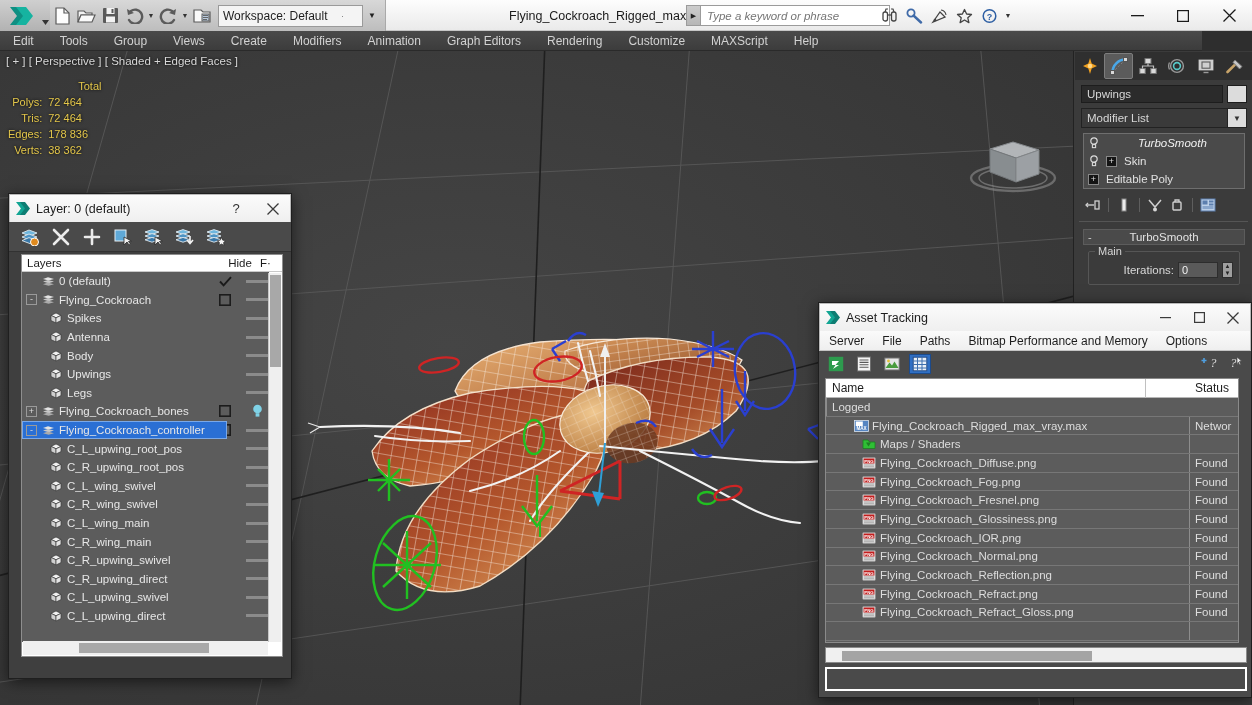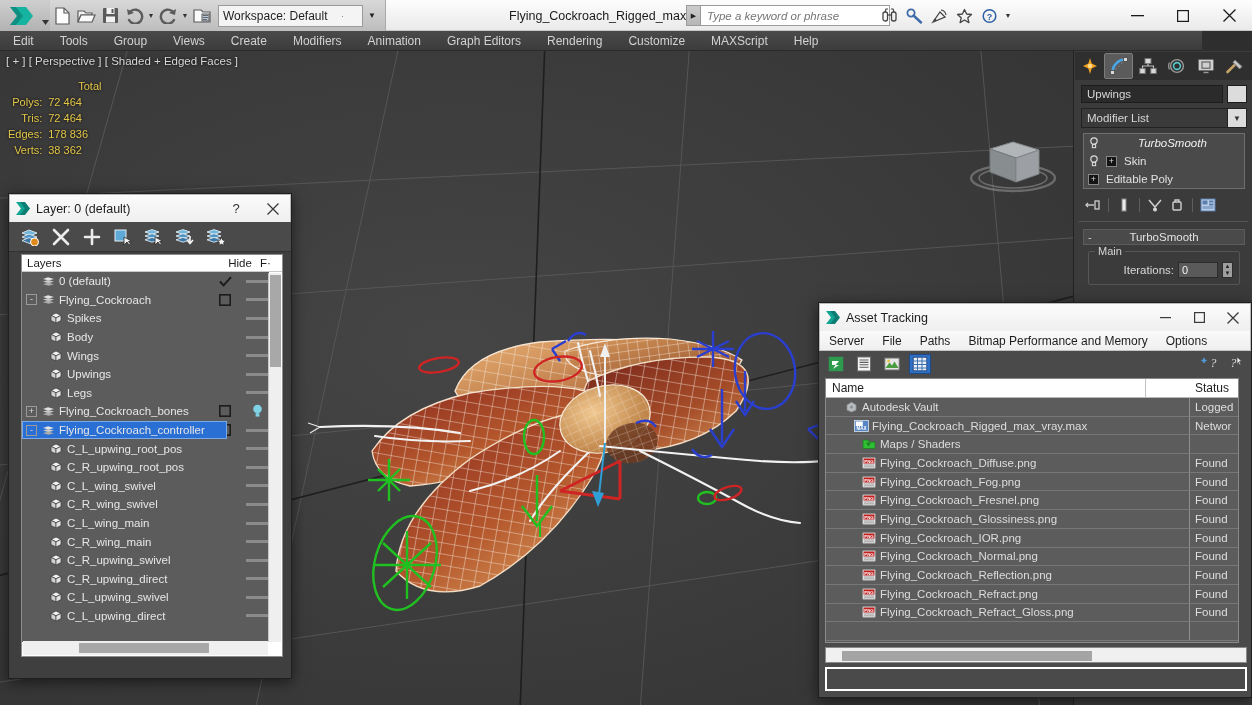--- a/index.html
+++ b/index.html
@@ -870,36 +870,36 @@
         </div>
         <div class="lrow">
           <span style="width:26px;flex:0 0 auto"></span>
           <span class="licon">
             <svg width="12" height="12" viewBox="0 0 12 12">
               <path d="M1 3.4 L6 1 L11 3.4 L6 5.8 Z" fill="#f0f0f0" stroke="#3b3b3b" stroke-width=".7"></path>
               <path d="M1 3.4 L1 8.6 L6 11 L6 5.8 Z" fill="#cfcfcf" stroke="#3b3b3b" stroke-width=".7"></path>
               <path d="M6 5.8 L6 11 L11 8.6 L11 3.4 Z" fill="#e4e4e4" stroke="#3b3b3b" stroke-width=".7"></path>
             </svg>
           </span>
-          <span class="lname">Body</span>
+          <span class="lname">Antenna</span>
           <span class="lhide"></span>
           <span class="lfr">
             <span class="dashes"></span>
           </span>
         </div>
         <div class="lrow">
           <span style="width:26px;flex:0 0 auto"></span>
           <span class="licon">
             <svg width="12" height="12" viewBox="0 0 12 12">
               <path d="M1 3.4 L6 1 L11 3.4 L6 5.8 Z" fill="#f0f0f0" stroke="#3b3b3b" stroke-width=".7"></path>
               <path d="M1 3.4 L1 8.6 L6 11 L6 5.8 Z" fill="#cfcfcf" stroke="#3b3b3b" stroke-width=".7"></path>
               <path d="M6 5.8 L6 11 L11 8.6 L11 3.4 Z" fill="#e4e4e4" stroke="#3b3b3b" stroke-width=".7"></path>
             </svg>
           </span>
-          <span class="lname">Wings</span>
+          <span class="lname">Body</span>
           <span class="lhide"></span>
           <span class="lfr">
             <span class="dashes"></span>
           </span>
         </div>
         <div class="lrow">
           <span style="width:26px;flex:0 0 auto"></span>
           <span class="licon">
             <svg width="12" height="12" viewBox="0 0 12 12">
               <path d="M1 3.4 L6 1 L11 3.4 L6 5.8 Z" fill="#f0f0f0" stroke="#3b3b3b" stroke-width=".7"></path>
@@ -1209,30 +1209,20 @@
   </div>
 
   <div id="asset-listwrap">
     <div id="asset-colhdr">
       <span class="ac-name">Name</span>
       <span class="ac-div"></span>
       <span class="ac-status">Status</span>
     </div>
     <div id="asset-rows">
         <div class="arow">
-          <span class="aname">
-            <span style="width:16px;flex:0 0 auto"></span>
-            <span class="aicon">
-              <svg width="13" height="12" viewBox="0 0 13 12">
-                <path d="M2 4 L6.5 1.2 L11 4 L11 9 L6.5 11 L2 9 Z" fill="#b8bcbf" stroke="#8d9194" stroke-width=".8"></path>
-                <circle cx="6.5" cy="6" r="1.6" fill="#8d9194"></circle>
-              </svg>
-            </span>
-            <span class="atext">Autodesk Vault</span>
-          </span>
           <span class="adiv"></span>
           <span class="astatus">Logged</span>
         </div>
         <div class="arow">
           <span class="aname">
             <span style="width:26px;flex:0 0 auto"></span>
             <span class="aicon">
               <svg width="15" height="12" viewBox="0 0 15 12">
                 <rect x="0.5" y="0.5" width="14" height="11" fill="#5585c2" stroke="#d9e3ee" stroke-width=".8"></rect>
                 <rect x="1.8" y="1.5" width="7" height="4.5" fill="#fff"></rect>

